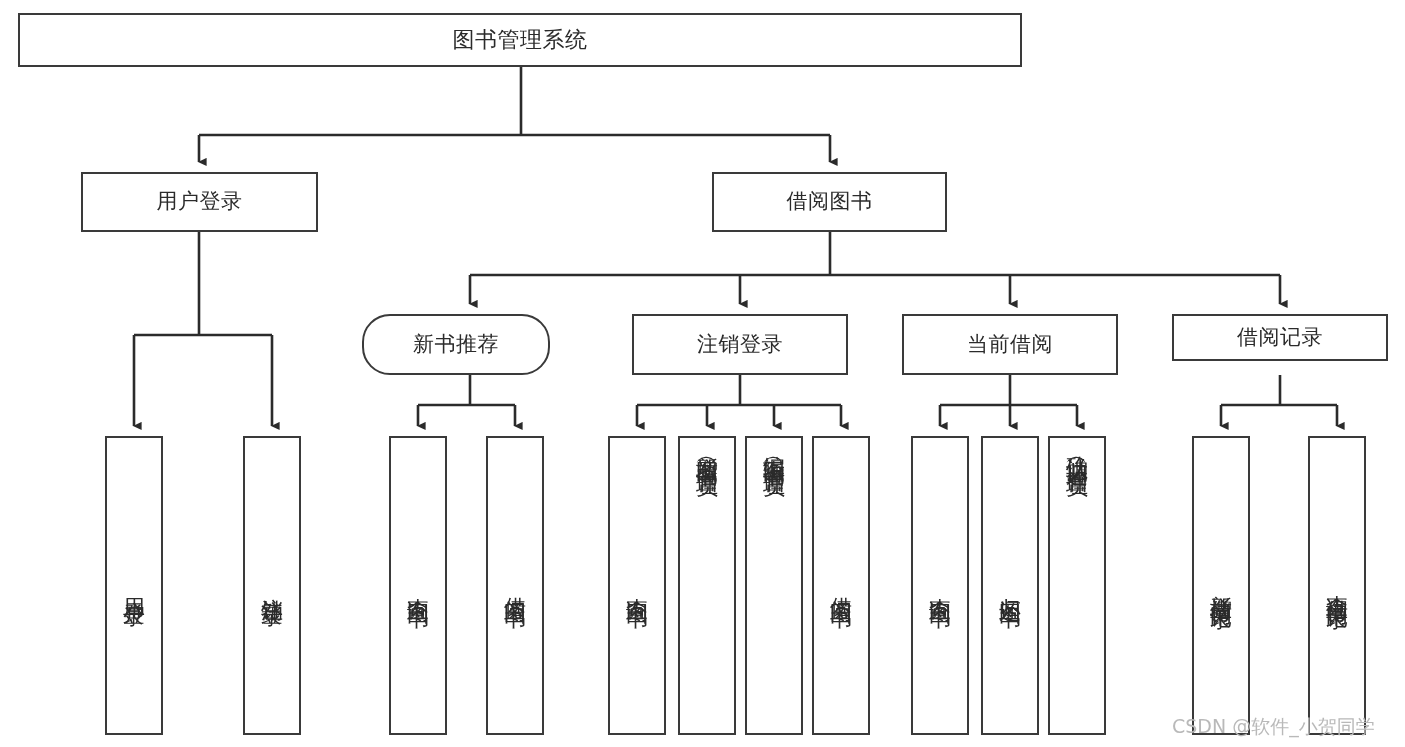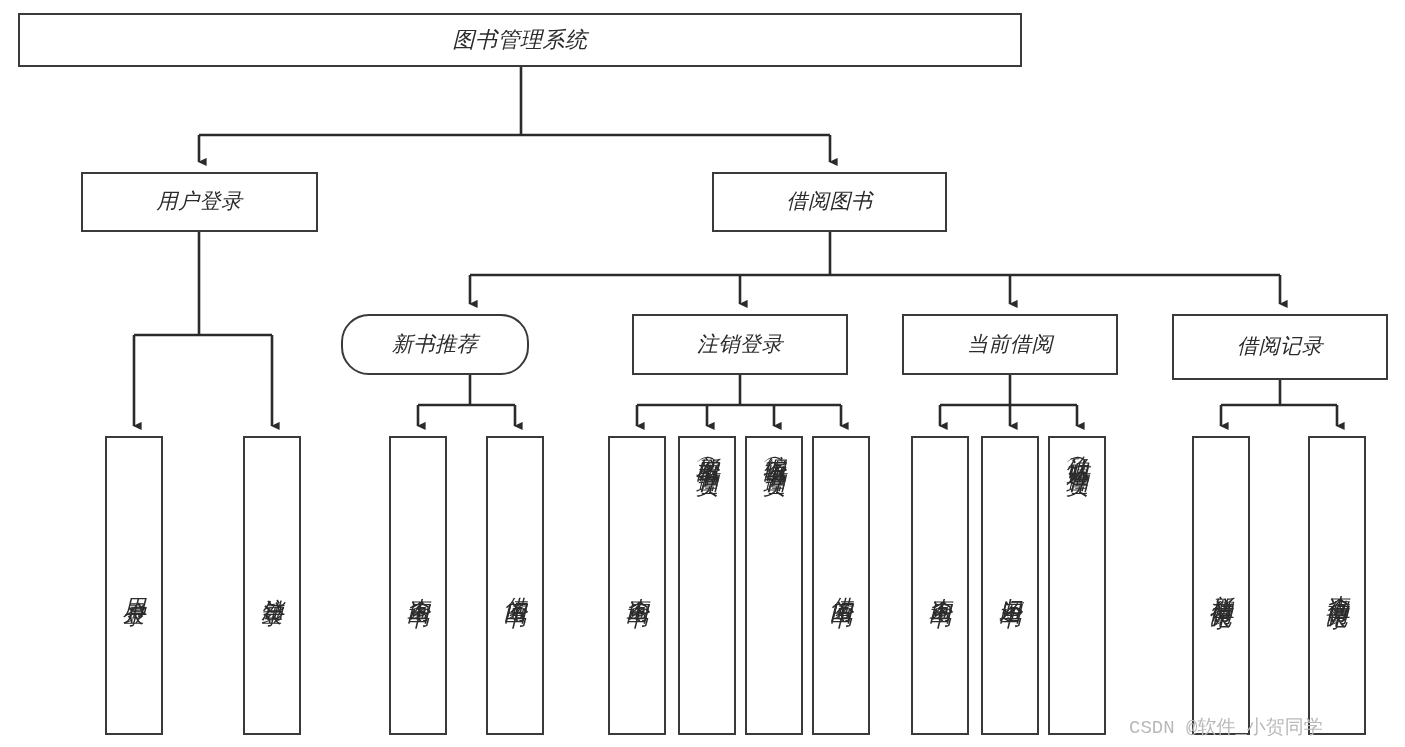--- a/index.html
+++ b/index.html
@@ -27,21 +27,20 @@
     pointer-events: none;
   }
   .node {
     position: absolute;
     box-sizing: border-box;
     background: #ffffff;
     border: 2px solid #3a3a3a;
     display: flex;
     align-items: center;
     justify-content: center;
-    font-style: italic;
   }
   .node .label {
     color: #2b2b2b;
     line-height: 1.12;
     letter-spacing: 0.5px;
     white-space: nowrap;
   }
   .node.horizontal .label {
     font-size: 21px;
   }
@@ -131,30 +130,30 @@
     <span class="label">图书管理系统</span>
   </div>
 
   <div class="node horizontal" style="left:81px; top:172px; width:237px; height:60px;">
     <span class="label">用户登录</span>
   </div>
   <div class="node horizontal" style="left:712px; top:172px; width:235px; height:60px;">
     <span class="label">借阅图书</span>
   </div>
 
-  <div class="node horizontal" style="left:341px; top:314px; width:188px; height:61px;border-radius:28px;">
+  <div class="node horizontal" style="left:362px; top:314px; width:188px; height:61px;border-radius:28px;">
     <span class="label">新书推荐</span>
   </div>
   <div class="node horizontal" style="left:632px; top:314px; width:216px; height:61px;">
     <span class="label">注销登录</span>
   </div>
   <div class="node horizontal" style="left:902px; top:314px; width:216px; height:61px;justify-content:center;">
     <span class="label">当前借阅</span>
   </div>
-  <div class="node horizontal" style="left:1172px; top:314px; width:216px; height:66px;">
+  <div class="node horizontal" style="left:1172px; top:314px; width:216px; height:47px;">
     <span class="label">借阅记录</span>
   </div>
 
   <div class="node vertical centered" style="left:105px; top:436px; width:58px; height:299px;">
     <span class="label">用户登录</span>
   </div>
   <div class="node vertical centered" style="left:243px; top:436px; width:58px; height:299px;">
     <span class="label">注销登录</span>
   </div>
   <div class="node vertical centered" style="left:389px; top:436px; width:58px; height:299px;">
@@ -184,15 +183,15 @@
   <div class="node vertical" style="left:1048px; top:436px; width:58px; height:299px;">
     <span class="label">确认归还（管理员）</span>
   </div>
   <div class="node vertical centered" style="left:1192px; top:436px; width:58px; height:299px;">
     <span class="label">新增借阅记录</span>
   </div>
   <div class="node vertical centered" style="left:1308px; top:436px; width:58px; height:299px;">
     <span class="label">查询借阅记录</span>
   </div>
 
-  <div class="watermark" style="left:1129px; top:714px;font-family:Liberation Mono, monospace;">CSDN @软件_小贺同学</div>
+  <div class="watermark" style="left:1172px; top:714px;">CSDN @软件_小贺同学</div>
 
 </div>
 
 </body></html>

